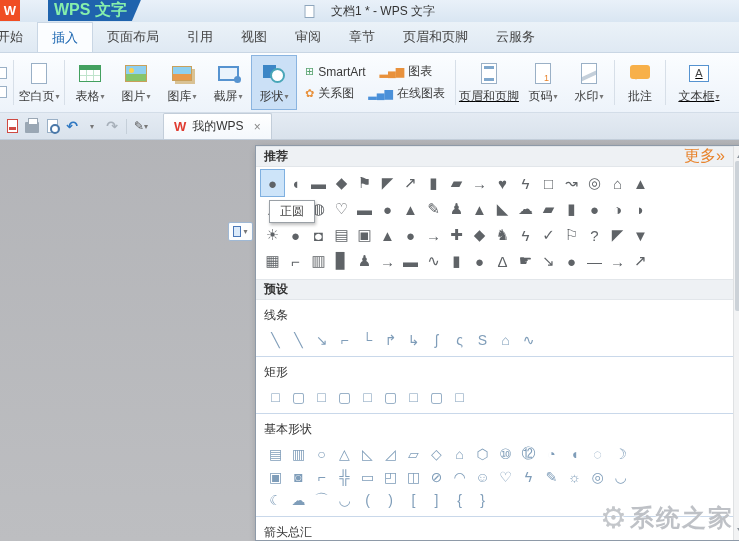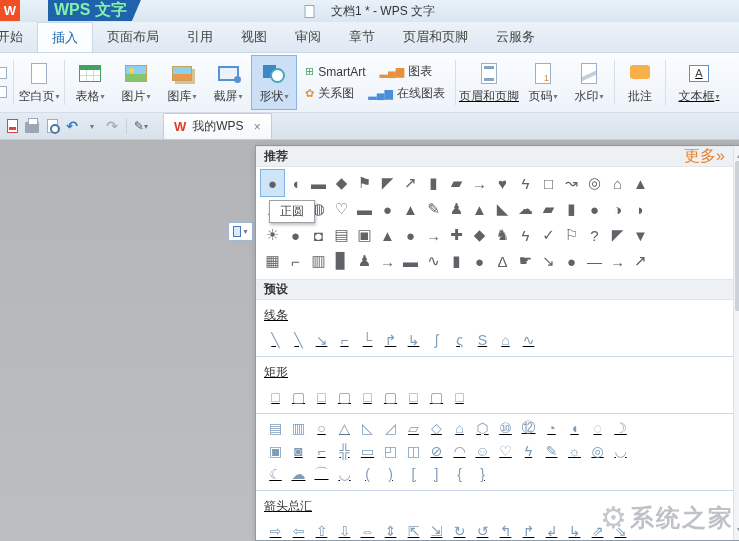--- a/index.html
+++ b/index.html
@@ -133,21 +133,21 @@
            display: flex; align-items: center; padding: 0 8px; font-size: 12px; font-weight: bold; color: #333; }
   .more { margin-left: auto; color: #e8832b; font-size: 16px; font-weight: normal; cursor: pointer; }
   .rec-wrap { position: relative; padding: 3px 5px 5px; }
   .grid { display: flex; flex-wrap: nowrap; }
   .g { width: 23px; height: 26px; display: flex; align-items: center; justify-content: center; cursor: pointer; }
   .rec-g { color: #5f6367; font-size: 15px; }
   .rec-g.selected { background: #cde4f9; outline: 1px solid #7fb0e0; }
   .tooltip { position: absolute; left: 13px; top: 33px; background: #fff; border: 1px solid #9aa0a6;
              padding: 2px 10px; font-size: 12px; color: #444; box-shadow: 1px 2px 3px rgba(0,0,0,.25);
              z-index: 5; white-space: nowrap; }
-  .group { padding: 2px 8px 5px; border-bottom: 1px solid #c9d8ea; text-decoration: underline; }
+  .group { padding: 2px 8px 5px; border-bottom: 1px solid #c9d8ea; }
   .group.last { border-bottom: none; }
   .g-label { font-size: 12px; color: #333; padding: 5px 0 4px; }
   .out-g { color: #7f9db9; font-size: 14px; height: 23px; }
   .sbar { position: absolute; top: 0; right: 0; bottom: 0; width: 13px; background: #f2f3f4;
           border-left: 1px solid #dfe1e3; cursor: pointer; }
   .sb-up, .sb-dn { position: absolute; left: 0; right: 0; height: 13px; }
   .sb-up { top: 0; } .sb-dn { bottom: 0; }
   .sb-up::after { content: ""; position: absolute; left: 3px; top: 4px; border: 3px solid transparent;
                   border-bottom: 5px solid #8a929a; }
   .sb-dn::after { content: ""; position: absolute; left: 3px; bottom: 4px; border: 3px solid transparent;
@@ -476,20 +476,21 @@
             <span class="g out-g">▢</span>
             <span class="g out-g">□</span>
             <span class="g out-g">▢</span>
             <span class="g out-g">□</span>
             <span class="g out-g">▢</span>
             <span class="g out-g">□</span>
           </div>
       </div>
 
       <div class="group">
+        <div class="g-label">基本形状</div>
         <div class="grid">
             <span class="g out-g">▤</span>
             <span class="g out-g">▥</span>
             <span class="g out-g">○</span>
             <span class="g out-g">△</span>
             <span class="g out-g">◺</span>
             <span class="g out-g">◿</span>
             <span class="g out-g">▱</span>
             <span class="g out-g">◇</span>
             <span class="g out-g">⌂</span>

